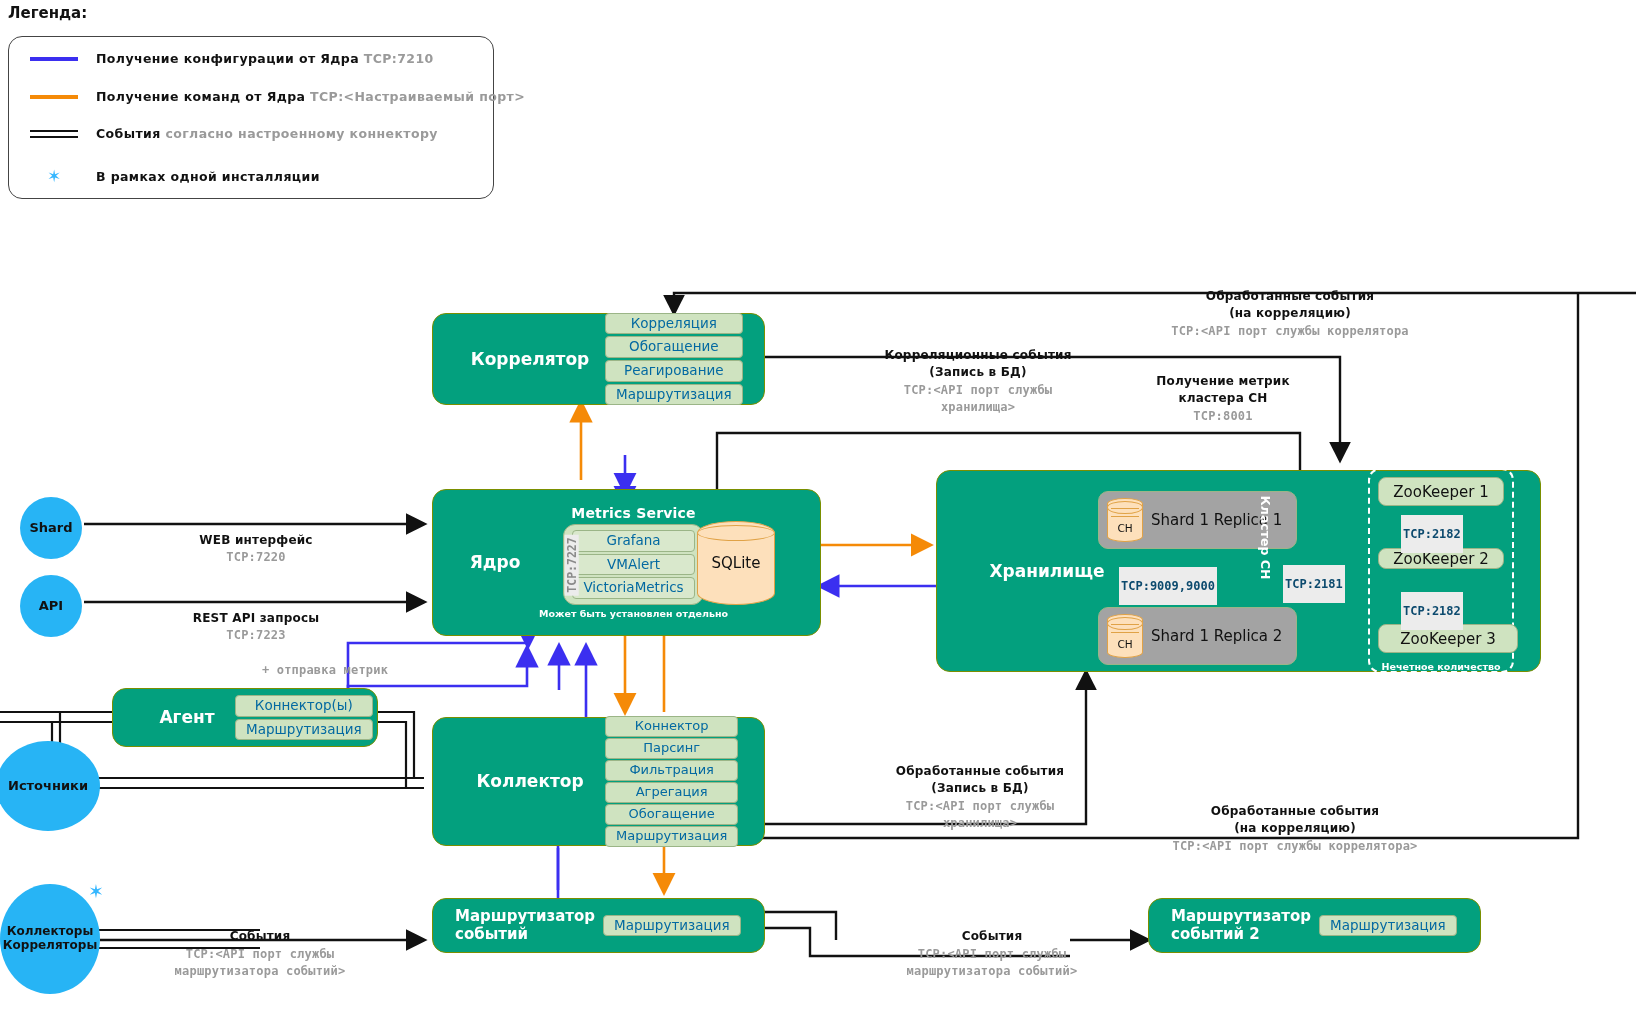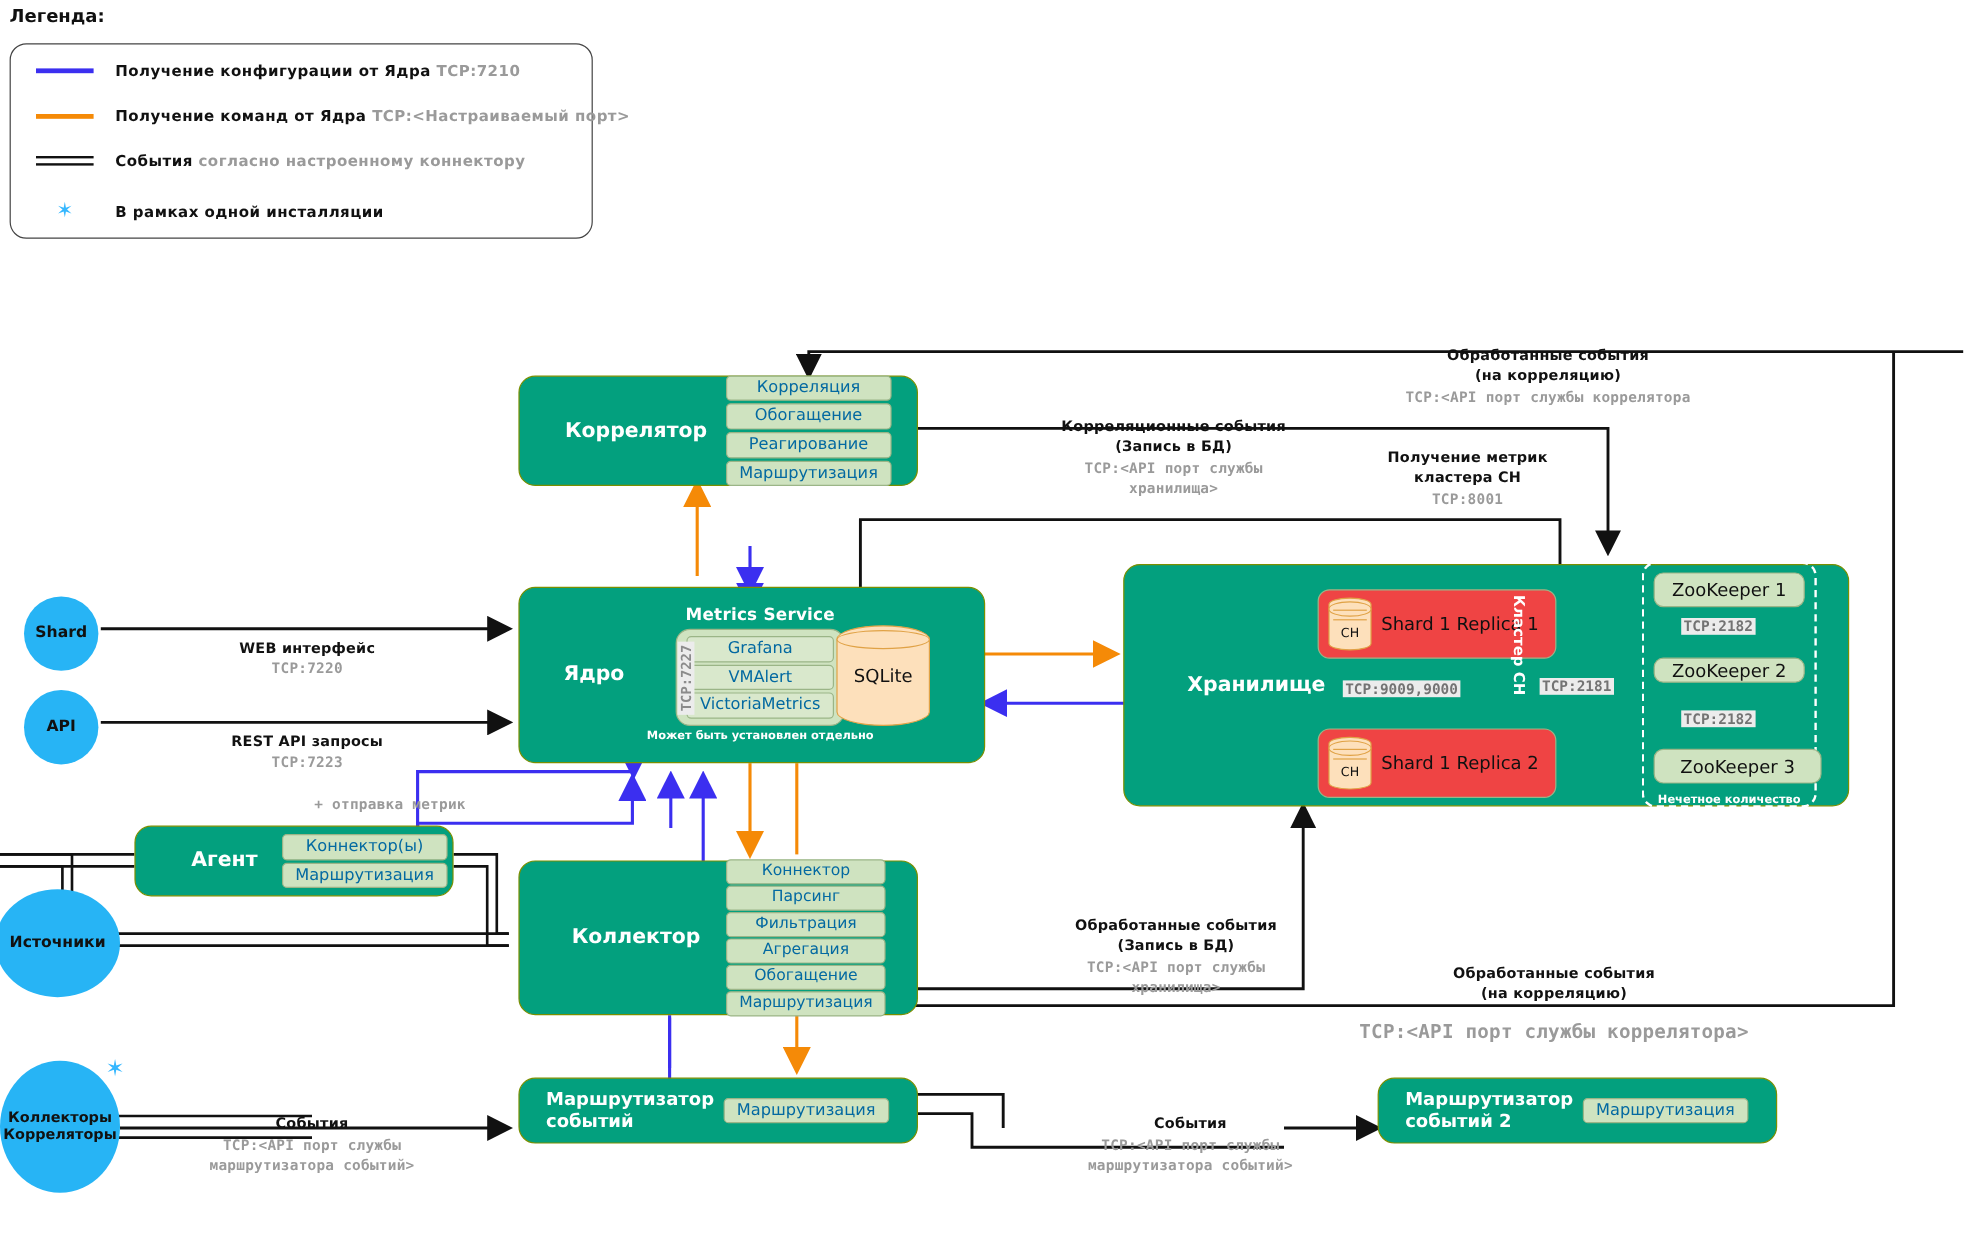--- a/index.html
+++ b/index.html
@@ -71,21 +71,21 @@
     border-radius:50% / 14%; display:flex; align-items:center; justify-content:center;
     color:#111; font-size:15px;
   }
   .cyl::before {
     content:""; position:absolute; left:-1.3px; right:-1.3px; top:3px; height:14px;
     border:1.3px solid #e0a246; border-radius:50%; background:#fde0bb;
   }
   .cyl span { position:relative; z-index:2; }
 
   .ch-node {
-    position:absolute; background:#ef4444; border:1px solid #9bb587; border-radius:10px;
+    position:absolute; background:#a3a3a3; border:1px solid #9bb587; border-radius:10px;
     display:flex; align-items:center; gap:8px; padding:6px 14px 6px 8px;
   }
   .ch-cyl {
     position:relative; width:36px; height:44px; background:#fde0bb;
     border:1.3px solid #e0a246; border-radius:48% / 13%;
     display:flex; align-items:flex-end; justify-content:center;
     font-size:10.5px; color:#111; padding-bottom:7px;
   }
   .ch-cyl::before {
     content:""; position:absolute; left:-1.3px; right:-1.3px; top:2px; height:11px;
@@ -113,23 +113,23 @@
 
   
   .ann {
     position:absolute; font-size:12px; font-weight:bold; color:#111;
     text-align:center; line-height:1.42; letter-spacing:0.2px; white-space:pre-line;
   }
   .ann .dim { color:#9a9a9a; font-weight:bold; font-family:"DejaVu Sans", sans-serif; }
   .ann.mono-dim { color:#9a9a9a; font-family:"DejaVu Sans Mono", monospace; font-weight:bold; }
 
   .port-tag {
-    position:absolute; background:#ececec; color:#737373;
+    position:absolute; background:#ececec; color:#0c4a6e;
     font-family:"DejaVu Sans Mono", monospace; font-size:12px; font-weight:bold;
-    padding:0 2px; white-space:nowrap;text-align:center;
+    padding:12px 2px; white-space:nowrap;text-align:center;
   }
   .cluster-vlabel {
     position:absolute; color:#fff; font-size:12.5px; font-weight:bold;
     transform-origin:center; white-space:nowrap;
   }
   .star-mark { position:absolute; color:#35b7ff; font-size:19px; font-weight:bold; }
 </style>
 </head>
 <body>
 
@@ -400,21 +400,21 @@
   <div class="ann" style="left:830px; top:746px; width:300px;">
     <span style="white-space:pre-line;">Обработанные события
 (Запись в БД)</span>
     <div class="dim" style="font-family:'DejaVu Sans Mono',monospace; font-size:12px; white-space:pre-line; margin-top:1px;">TCP:&lt;API порт службы
 хранилища&gt;</div>
   </div>
 
   <div class="ann" style="left:1130px; top:786px; width:330px;">
     <span style="white-space:pre-line;">Обработанные события
 (на корреляцию)</span>
-    <div class="dim" style="font-family:'DejaVu Sans Mono',monospace; font-size:16px; margin-top:12px;">TCP:&lt;API порт службы коррелятора&gt;</div>
+    <div class="dim" style="font-family:'DejaVu Sans Mono',monospace; font-size:12px; margin-top:1px;">TCP:&lt;API порт службы коррелятора&gt;</div>
   </div>
 
   <div class="ann" style="left:130px; top:911px; width:260px;">
     <span>События</span>
     <div class="dim" style="font-family:'DejaVu Sans Mono',monospace; font-size:12px; white-space:pre-line; margin-top:1px;">TCP:&lt;API порт службы
 маршрутизатора событий&gt;</div>
   </div>
 
   <div class="ann" style="left:862px; top:911px; width:260px;">
     <span>События</span>

